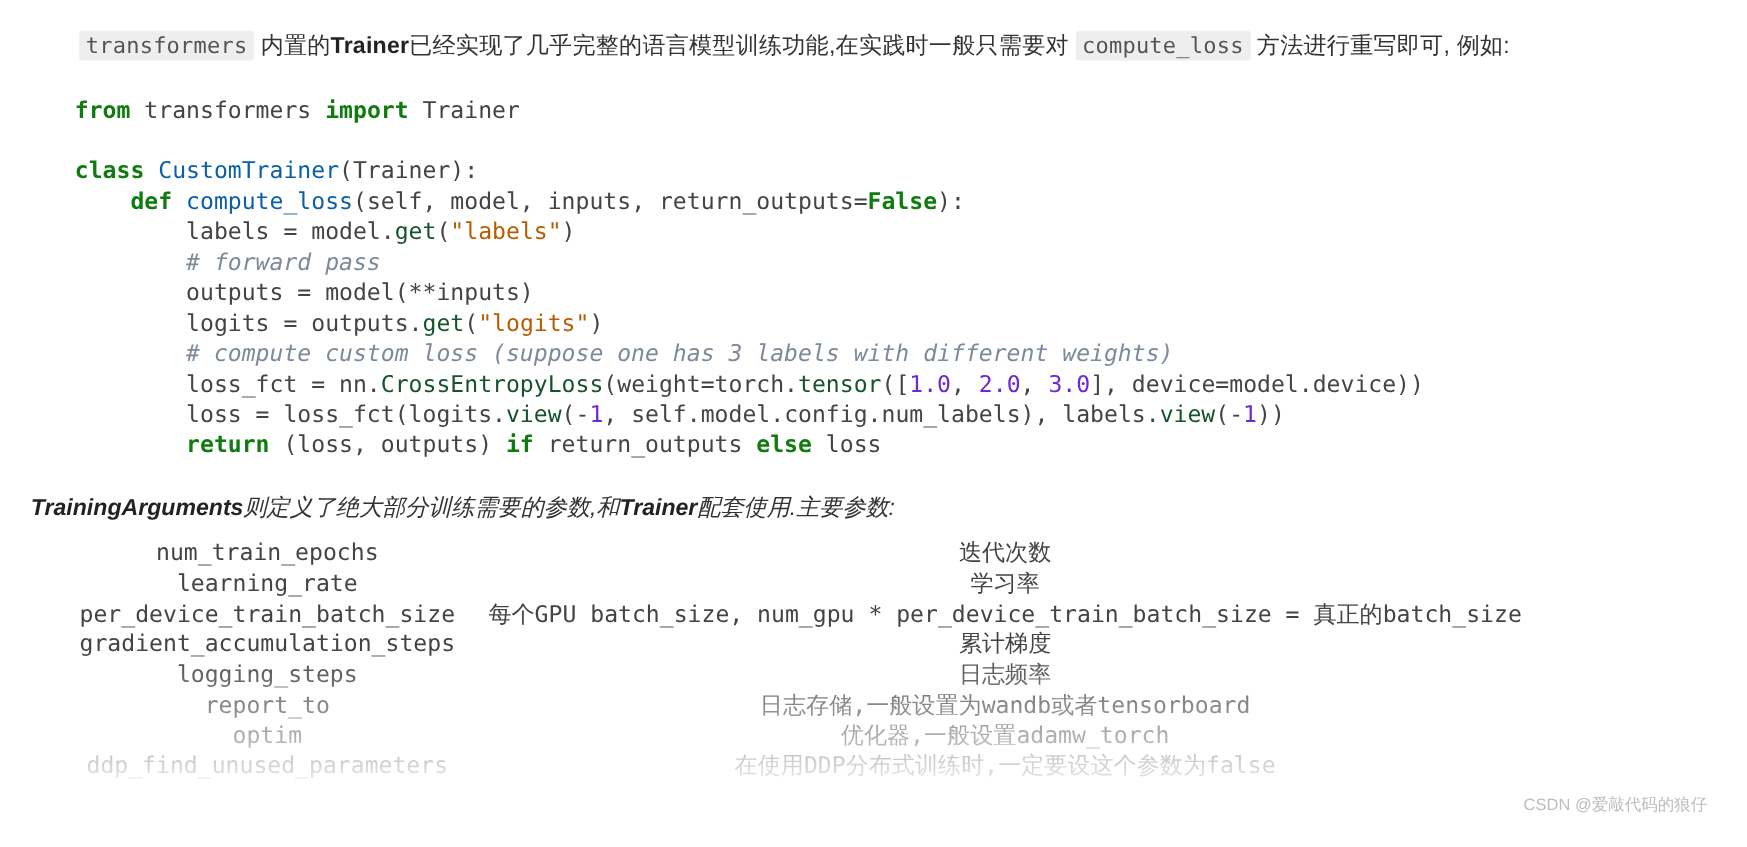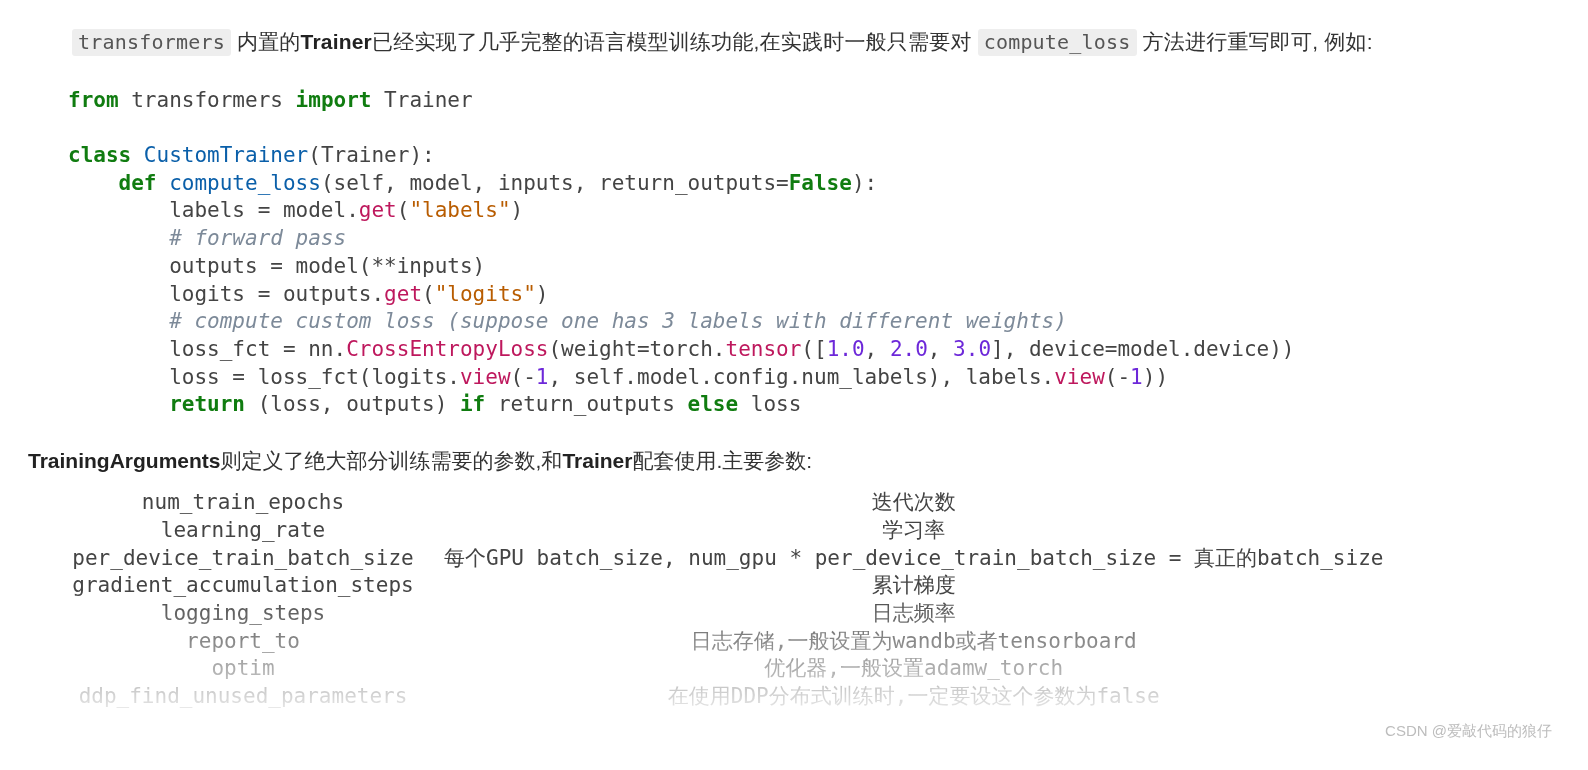--- a/index.html
+++ b/index.html
@@ -38,26 +38,27 @@
     color: #444;
     white-space: pre;
   }
   .kw   { color: #107c10; font-weight: 700; }
   .cls  { color: #0a5fa9; }
   .fn   { color: #0a5fa9; }
   .str  { color: #b85c00; }
   .num  { color: #6d28d9; }
   .cmt  { color: #7d8a99; font-style: italic; }
   .bool { color: #107c10; font-weight:700; }
-  .meth { color: #be185d; }
+  .meth { color: #14532d; }
 
   .para2 {
     font-size: 21px;
     color:#333;
     margin: 18px 0 10px 0;
+    font-style: italic;
   }
   .para2 b { font-weight:700; color:#222; }
 
   table.args {
     margin: 14px 0 0 40px;
     border-collapse: collapse;
     font-family: "DejaVu Sans Mono", Menlo, Consolas, "Microsoft YaHei", monospace;
     font-size: 21px;
     line-height: 1.32;
     color:#444;

